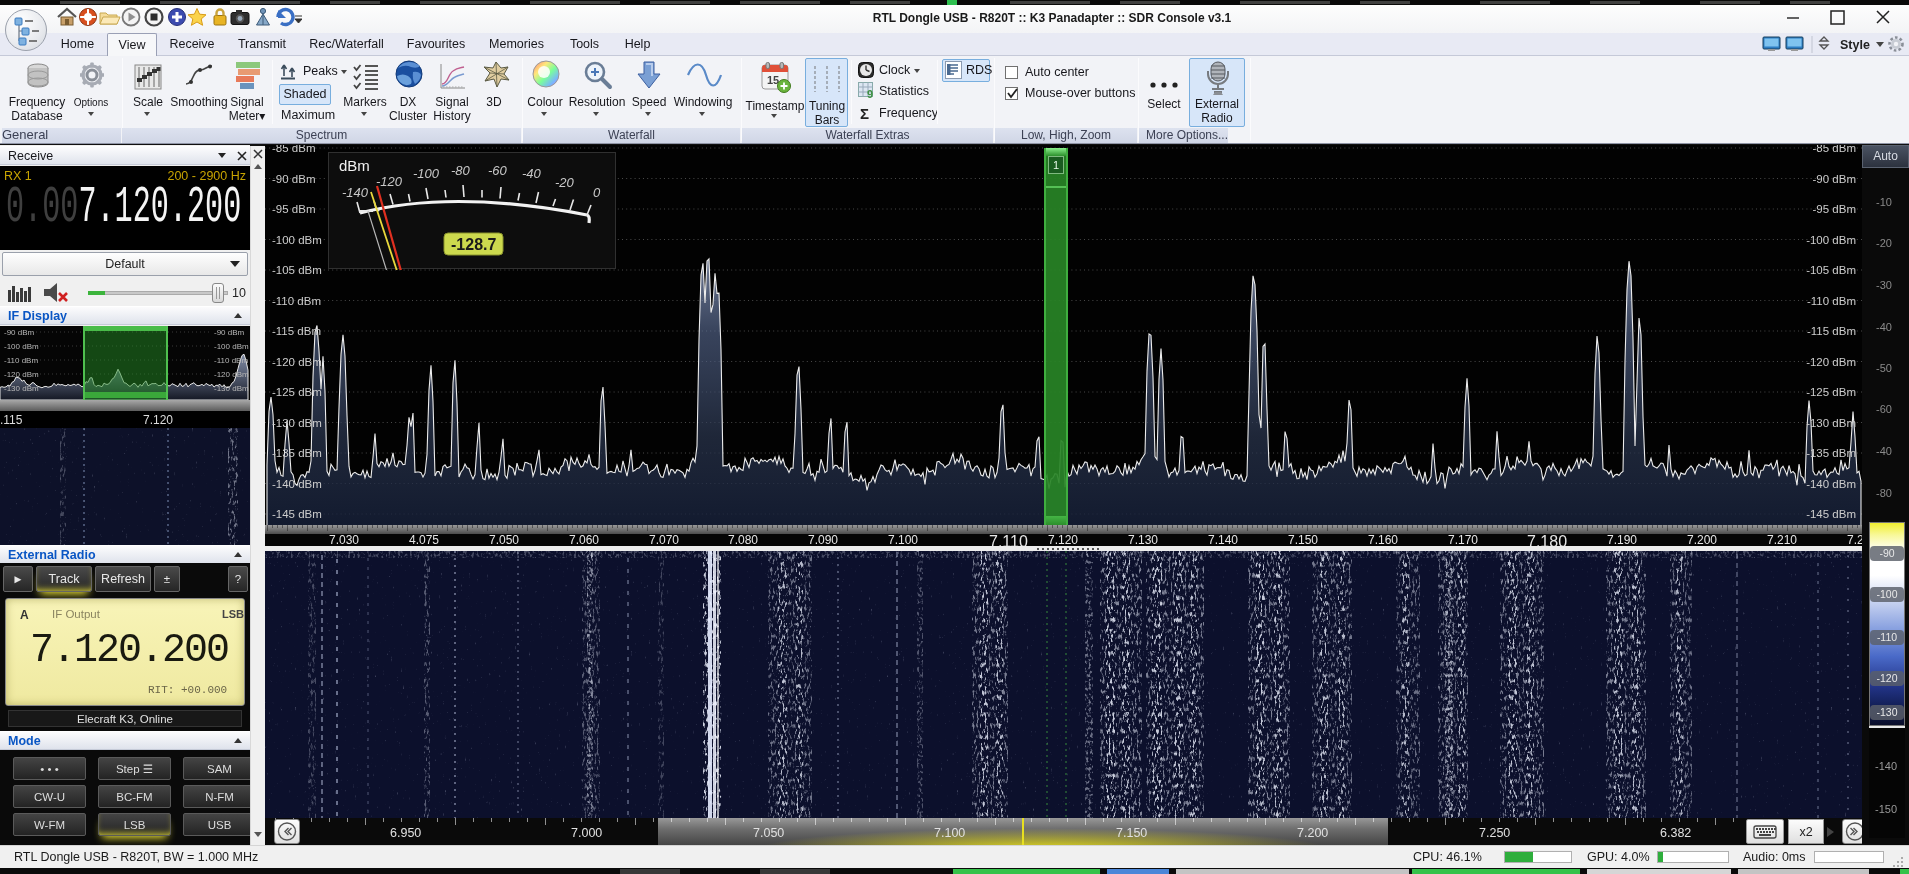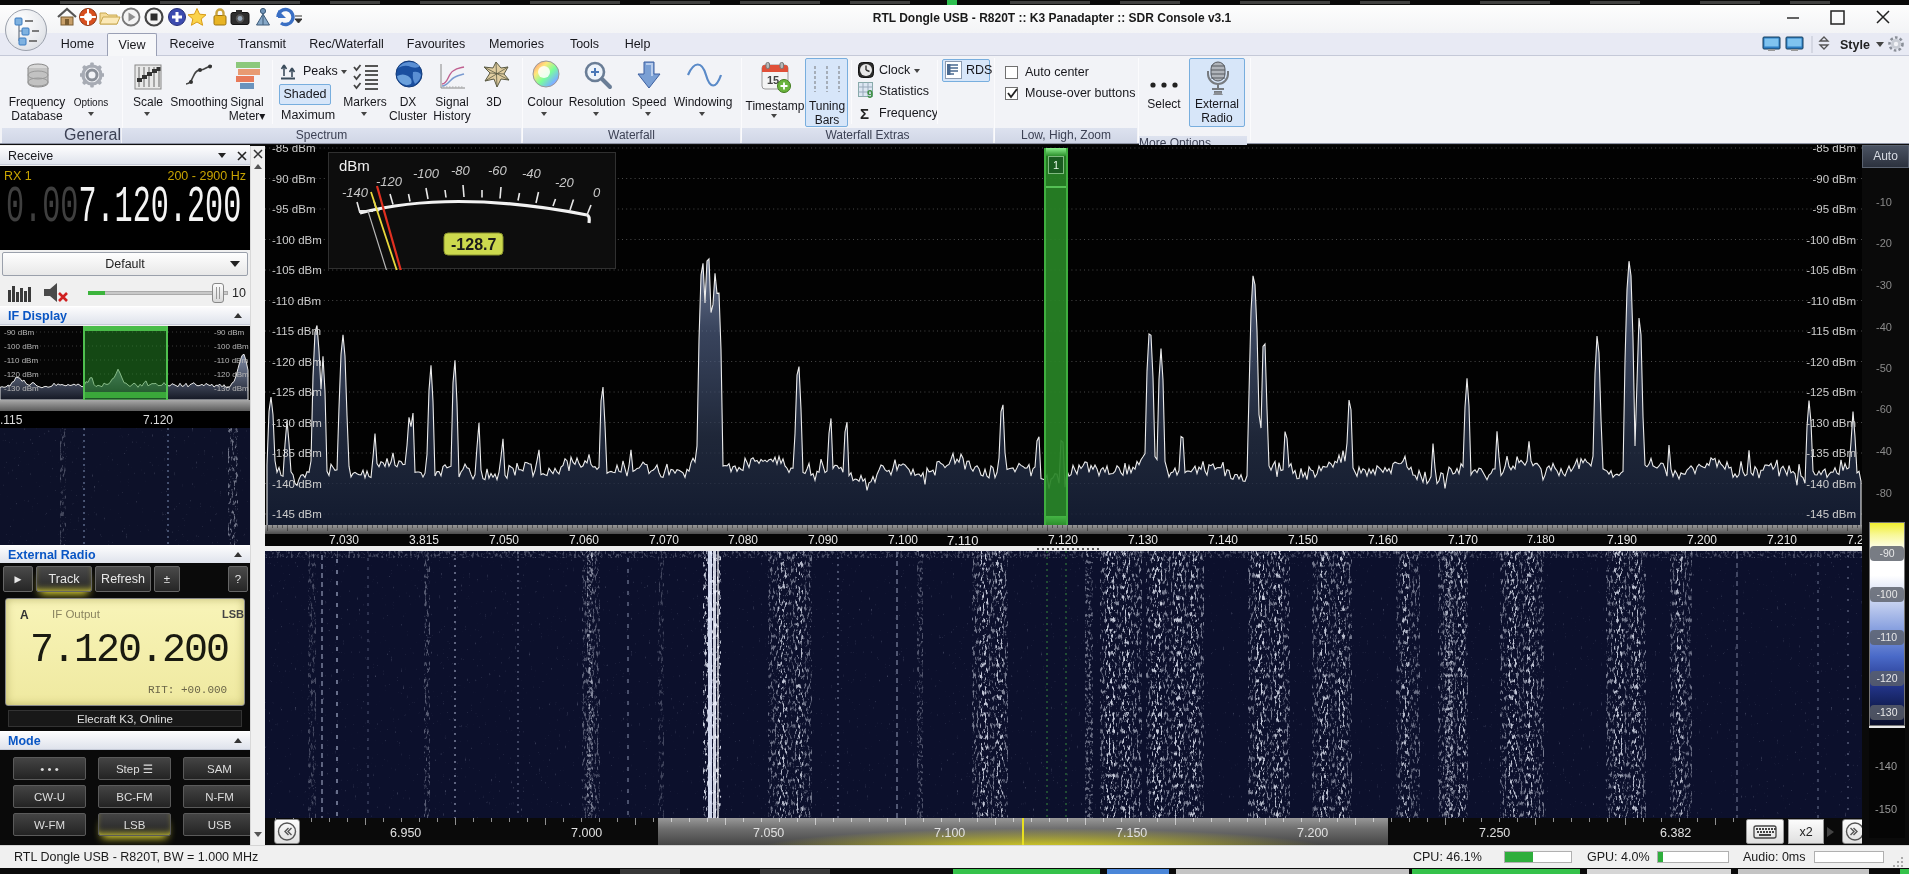--- a/index.html
+++ b/index.html
@@ -149,31 +149,31 @@
       </g>
       <text x="80" y="16" font-size="12.5" fill="#222" font-weight="bold" font-family="Liberation Sans">Style</text>
       <path d="M116 9 l4 5 l4 -5 z" fill="#444"></path>
       <g transform="translate(136,11)">
         <circle r="6.5" fill="none" stroke="#8a8f98" stroke-width="2.6" stroke-dasharray="2.6 2.2"></circle>
         <circle r="5" fill="#c8ccd4"></circle>
         <circle r="2.2" fill="#f2f3f7"></circle>
       </g>
     </svg>
 <div class="abs" id="ribbon"></div>
-<div class="abs" style="left:2px;top:128px;width:119px;height:15px;background:linear-gradient(#dde2ef,#d0d6e6);font-size:16px;color:#3c4154;text-align:right;line-height:14px">General</div>
+<div class="abs" style="left:2px;top:128px;width:119px;height:15px;background:linear-gradient(#dde2ef,#d0d6e6);font-size:13px;color:#3c4154;text-align:left;line-height:14px">General</div>
 <div class="rgsep" style="left:122px;top:58px"></div>
 <div class="abs" style="left:122px;top:128px;width:399px;height:15px;background:linear-gradient(#dde2ef,#d0d6e6);font-size:12px;color:#3c4154;text-align:center;line-height:14px">Spectrum</div>
 <div class="rgsep" style="left:522px;top:58px"></div>
 <div class="abs" style="left:523px;top:128px;width:217px;height:15px;background:linear-gradient(#dde2ef,#d0d6e6);font-size:12px;color:#3c4154;text-align:center;line-height:14px">Waterfall</div>
 <div class="rgsep" style="left:741px;top:58px"></div>
 <div class="abs" style="left:742px;top:128px;width:251px;height:15px;background:linear-gradient(#dde2ef,#d0d6e6);font-size:12px;color:#3c4154;text-align:center;line-height:14px">Waterfall Extras</div>
 <div class="rgsep" style="left:994px;top:58px"></div>
 <div class="abs" style="left:995px;top:128px;width:142px;height:15px;background:linear-gradient(#dde2ef,#d0d6e6);font-size:12px;color:#3c4154;text-align:center;line-height:14px">Low, High, Zoom</div>
 <div class="rgsep" style="left:1138px;top:58px"></div>
-<div class="abs" style="left:1139px;top:136px;width:108px;height:15px;background:linear-gradient(#dde2ef,#d0d6e6);font-size:12px;color:#3c4154;text-align:left;line-height:14px">More Options...</div>
+<div class="abs" style="left:1139px;top:128px;width:89px;height:15px;background:linear-gradient(#dde2ef,#d0d6e6);font-size:12px;color:#3c4154;text-align:right;line-height:14px">More Options...</div>
 <div class="rgsep" style="left:1250px;top:58px"></div>
 <svg width="26" height="28" style="position:absolute;left:25px;top:62px">
       <g>
         <ellipse cx="13" cy="6" rx="10" ry="4" fill="#d8d8d8" stroke="#888"></ellipse>
       <path d="M3 6 V21 a10 4 0 0 0 20 0 V6" fill="#c2c2c2" stroke="#888"></path>
       <ellipse cx="13" cy="13" rx="10" ry="4" fill="none" stroke="#999"></ellipse>
       <ellipse cx="13" cy="20" rx="10" ry="4" fill="none" stroke="#999"></ellipse>
       </g>
     </svg>
 <div class="rbtn" style="left:4px;top:96px;width:66px;font-size:12px">Frequency<br>Database</div>
@@ -905,35 +905,35 @@
       <div class="abs" style="left:1562px;top:0;width:1px;height:6px;background:rgba(25,25,25,.5)"></div>
       <div class="abs" style="left:1567px;top:0;width:1px;height:3px;background:rgba(25,25,25,.5)"></div>
       <div class="abs" style="left:1572px;top:0;width:1px;height:3px;background:rgba(25,25,25,.5)"></div>
       <div class="abs" style="left:1577px;top:0;width:1px;height:3px;background:rgba(25,25,25,.5)"></div>
       <div class="abs" style="left:1582px;top:0;width:1px;height:6px;background:rgba(25,25,25,.5)"></div>
       <div class="abs" style="left:1587px;top:0;width:1px;height:3px;background:rgba(25,25,25,.5)"></div>
       <div class="abs" style="left:1592px;top:0;width:1px;height:3px;background:rgba(25,25,25,.5)"></div>
     </div>
 <div class="abs" style="left:265px;top:534px;width:1597px;height:12px;background:#050505;overflow:hidden">
 <div class="freqlab" style="left:64px;top:-1px;font-size:12px">7.030</div>
-<div class="freqlab" style="left:144px;top:-1px;font-size:12px">3.815</div>
+<div class="freqlab" style="left:144px;top:-1px;font-size:12px">4.075</div>
 <div class="freqlab" style="left:224px;top:-1px;font-size:12px">7.050</div>
 <div class="freqlab" style="left:304px;top:-1px;font-size:12px">7.060</div>
 <div class="freqlab" style="left:384px;top:-1px;font-size:12px">7.070</div>
 <div class="freqlab" style="left:463px;top:-1px;font-size:12px">7.080</div>
 <div class="freqlab" style="left:543px;top:-1px;font-size:12px">7.090</div>
 <div class="freqlab" style="left:623px;top:-1px;font-size:12px">7.100</div>
-<div class="freqlab" style="left:682px;top:-1px;font-size:13px">7.110</div>
+<div class="freqlab" style="left:724px;top:-1px;font-size:16px">7.110</div>
 <div class="freqlab" style="left:783px;top:-1px;font-size:12px">7.120</div>
 <div class="freqlab" style="left:863px;top:-1px;font-size:12px">7.130</div>
 <div class="freqlab" style="left:943px;top:-1px;font-size:12px">7.140</div>
 <div class="freqlab" style="left:1023px;top:-1px;font-size:12px">7.150</div>
 <div class="freqlab" style="left:1103px;top:-1px;font-size:12px">7.160</div>
 <div class="freqlab" style="left:1183px;top:-1px;font-size:12px">7.170</div>
-<div class="freqlab" style="left:1262px;top:-1px;font-size:11px">7.180</div>
+<div class="freqlab" style="left:1262px;top:-1px;font-size:16px">7.180</div>
 <div class="freqlab" style="left:1342px;top:-1px;font-size:12px">7.190</div>
 <div class="freqlab" style="left:1422px;top:-1px;font-size:12px">7.200</div>
 <div class="freqlab" style="left:1502px;top:-1px;font-size:12px">7.210</div>
 <div class="freqlab" style="left:1582px;top:-1px;font-size:12px">7.220</div>
 </div>
 <div class="abs" style="left:265px;top:546px;width:1597px;height:5px;background:#ececec"></div>
 <div class="abs" style="left:1037px;top:548px;width:64px;height:2px;background:repeating-linear-gradient(90deg,#555 0 2px,transparent 2px 5px)"></div>
 <div class="abs" style="left:265px;top:551px;width:1597px;height:267px;background:#0c102c;overflow:hidden">
 <svg width="1597" height="267">
 <defs>

